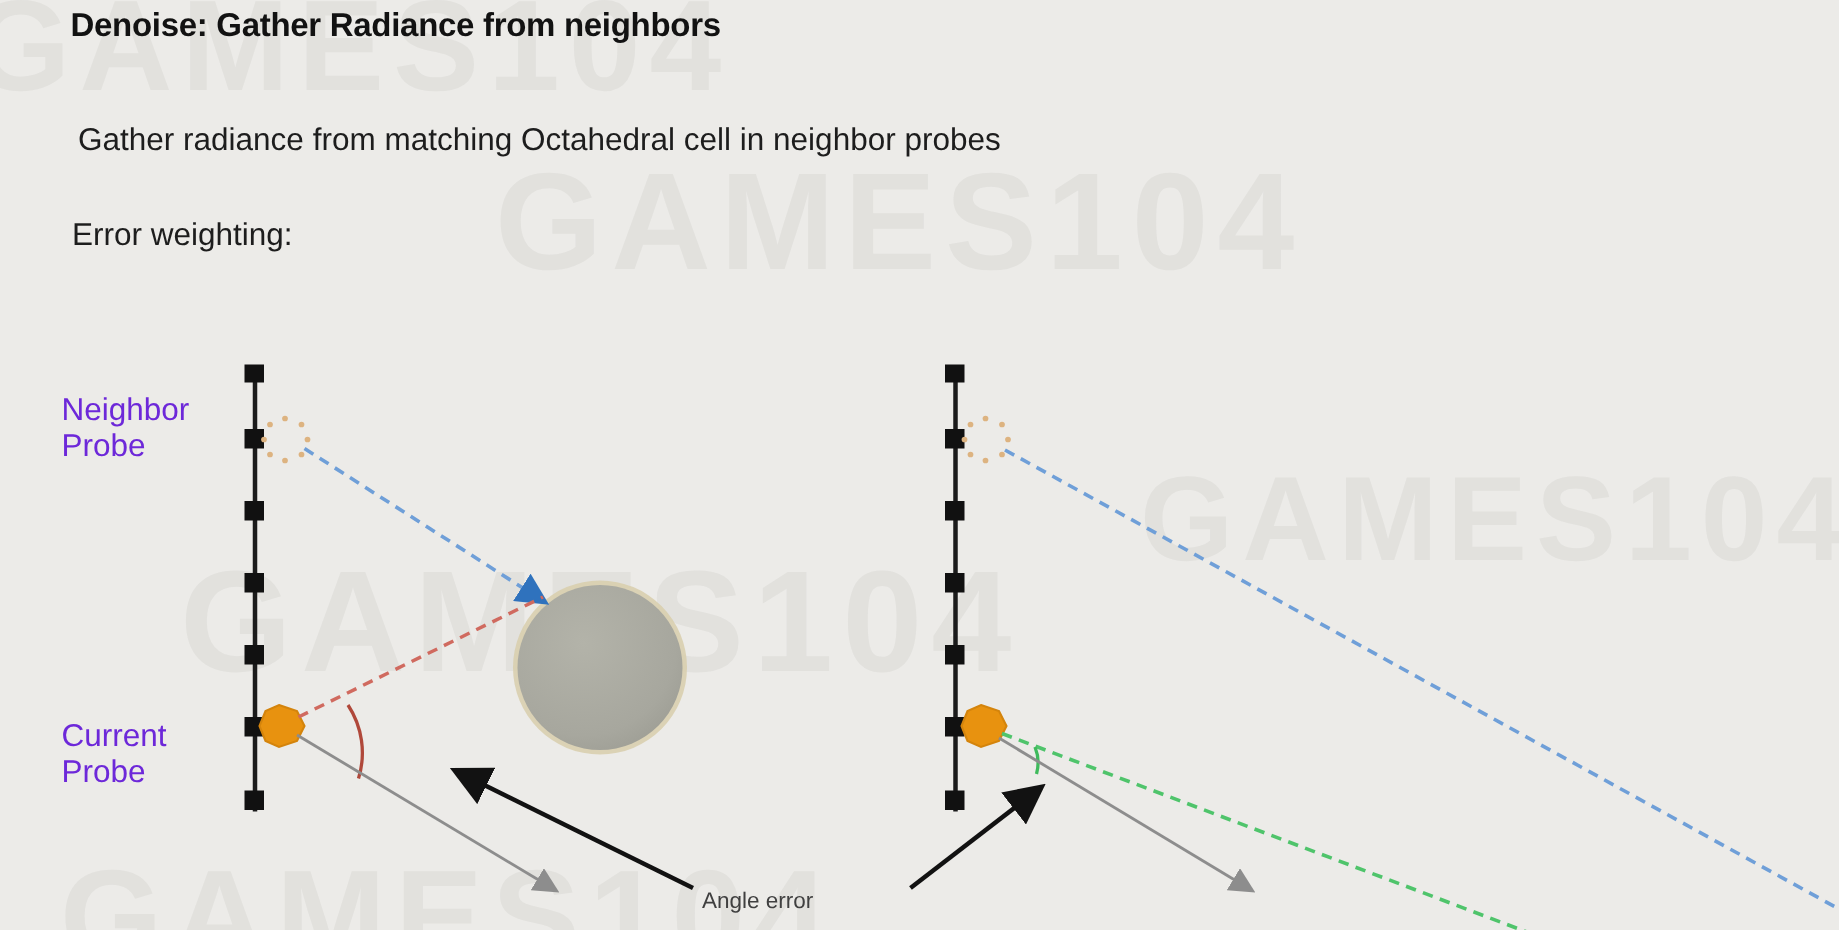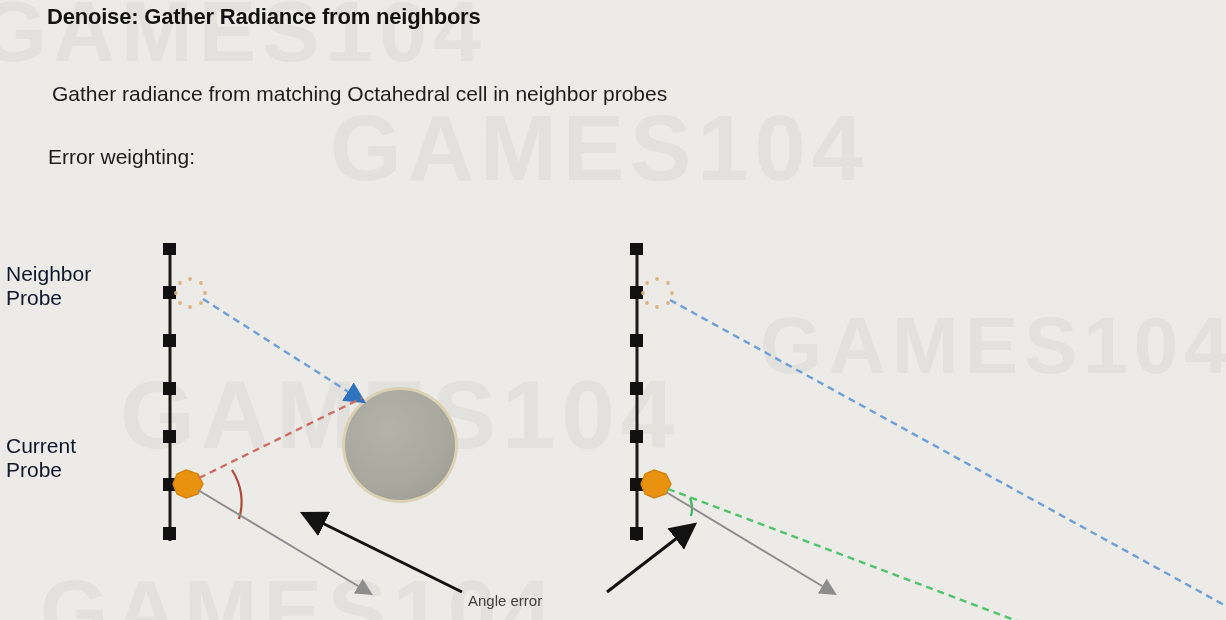--- a/index.html
+++ b/index.html
@@ -69,24 +69,25 @@
     text-align: left;
     font-size: 18px;
   }
   #bul0 { top: 177px; }
   #bul1 { top: 205px; }
 
   .side-label {
     position: absolute;
     font-size: 21px;
     line-height: 1.12;
-    color: #0f172a;
+    color: #6d28d9;
+    margin-left: 35px;
   }
   #lbl-neighbor { left: 6px; top: 262px; }
-  #lbl-current  { left: 6px; top: 434px; }
+  #lbl-current  { left: 6px; top: 479px; }
 
   #lbl-angle-error {
     position: absolute;
     left: 468px;
     top: 592px;
     font-size: 15px;
     color: #404040;
   }
 
   svg.diagram {

